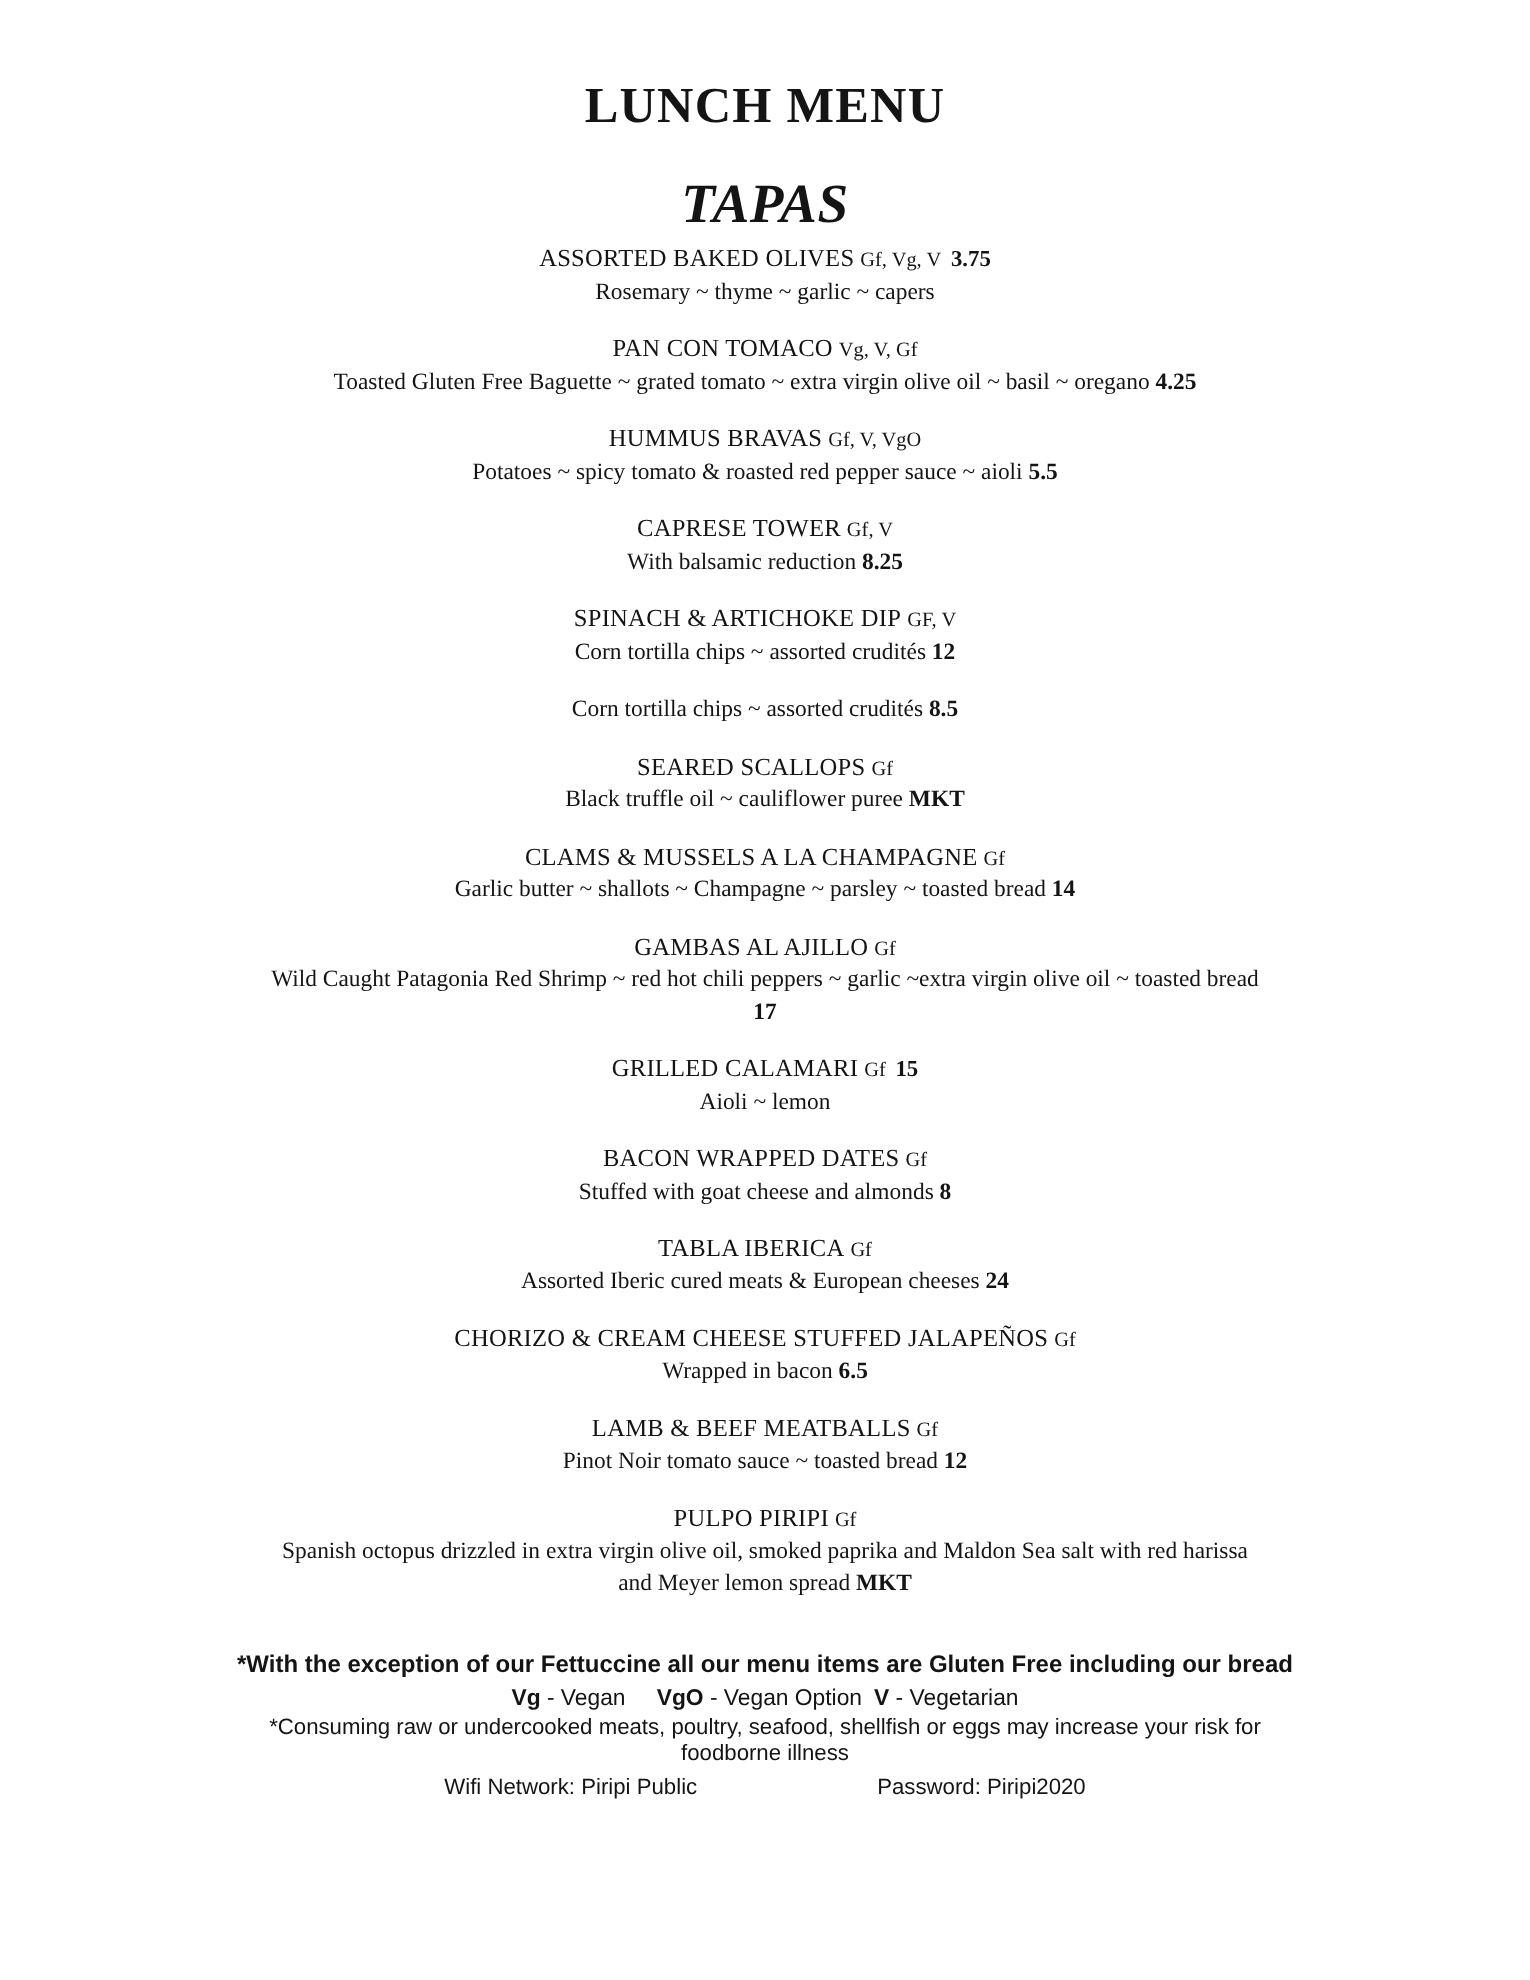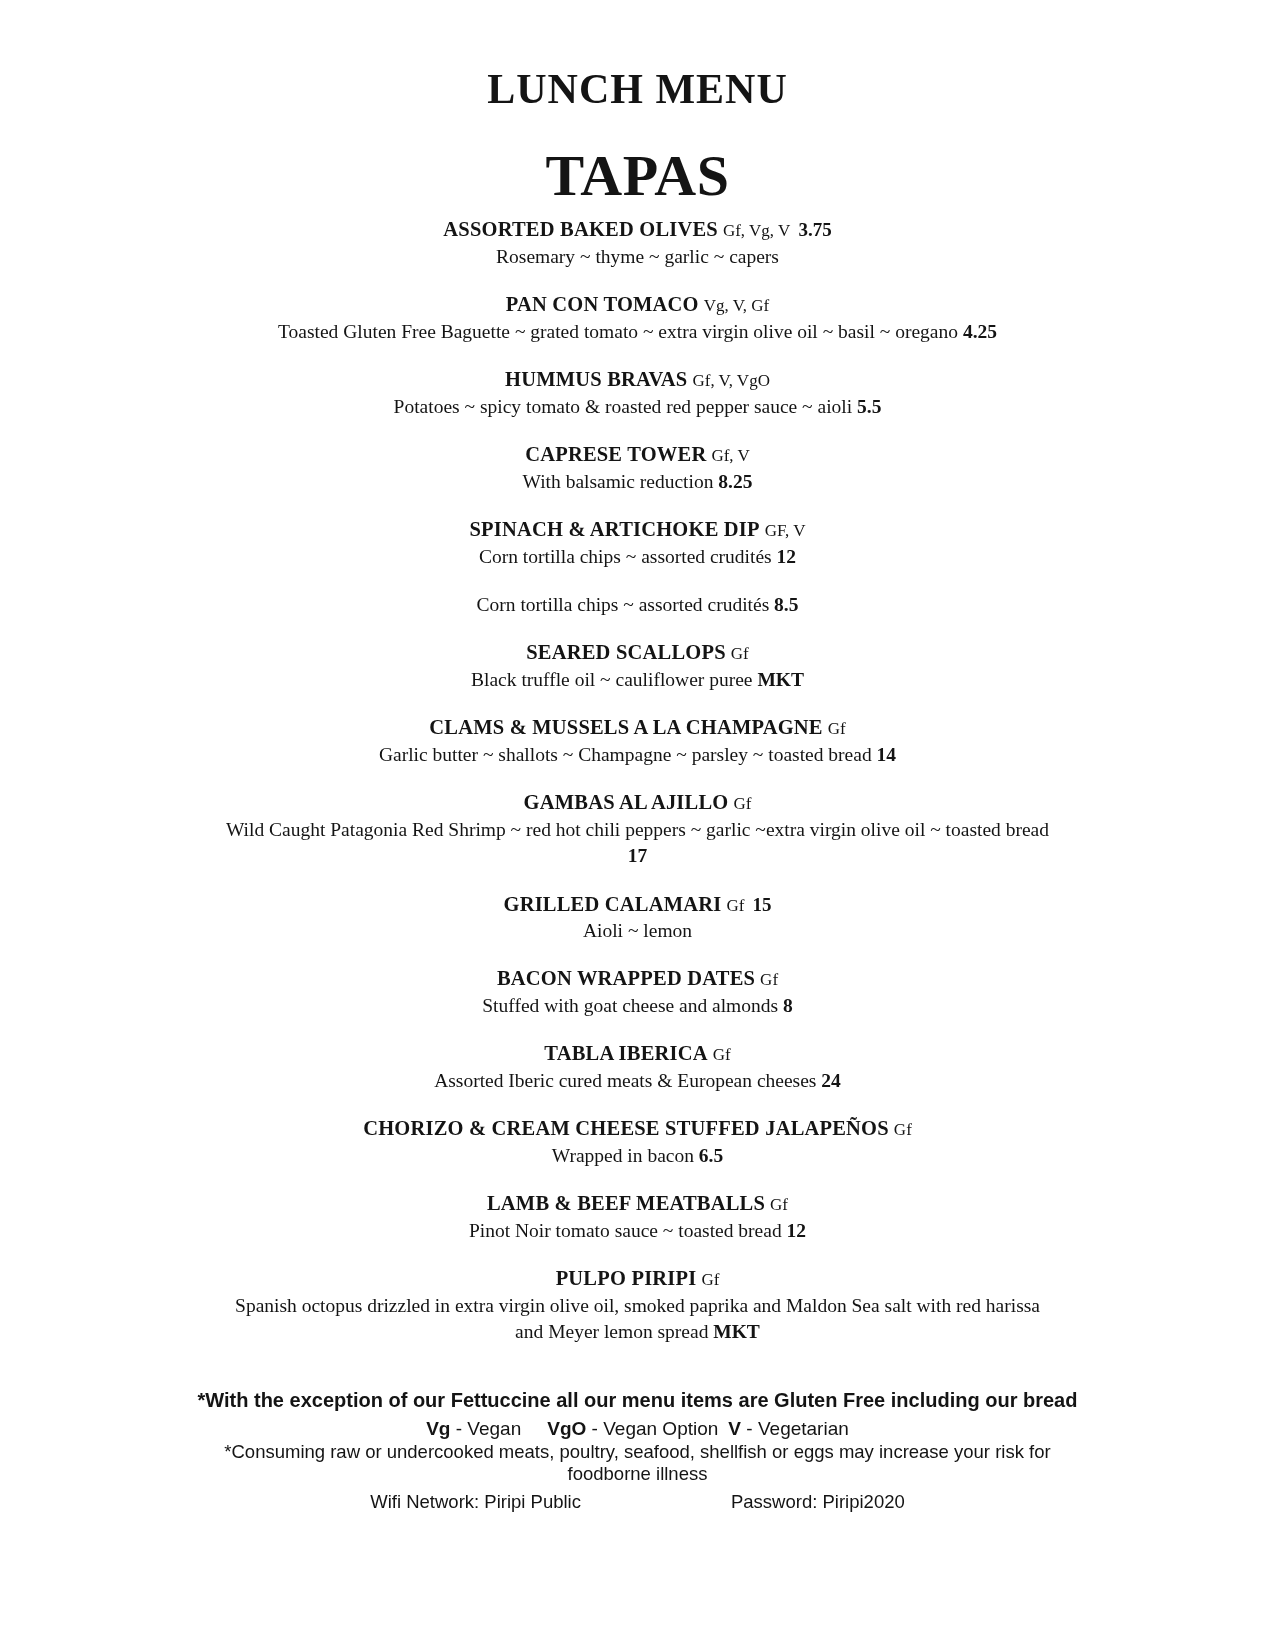--- a/index.html
+++ b/index.html
@@ -19,36 +19,37 @@
     overflow: hidden;
   }
   .page-title {
     font-size: 42px;
     font-weight: 600;
     letter-spacing: 1px;
     margin: 0 0 34px 0;
     line-height: 1.1;
   }
   .section-title {
-    font-size: 58px;
+    font-size: 46px;
     font-weight: 700;
     letter-spacing: 0.5px;
     margin: 0 0 10px 0;
     line-height: 1.05;
+    font-style: italic;
   }
   .menu-item {
     margin: 0 auto 23px auto;
     max-width: 1140px;
   }
   .item-title {
     font-size: 20.5px;
     line-height: 1.25;
   }
   .item-name {
-    font-weight: 700;
+    font-weight: 400;
     letter-spacing: 0.2px;
   }
   .item-tags {
     font-size: 17px;
     margin-left: 5px;
   }
   .price {
     font-weight: 700;
   }
   .item-title .price { font-size: 19px; margin-left: 3px; }

